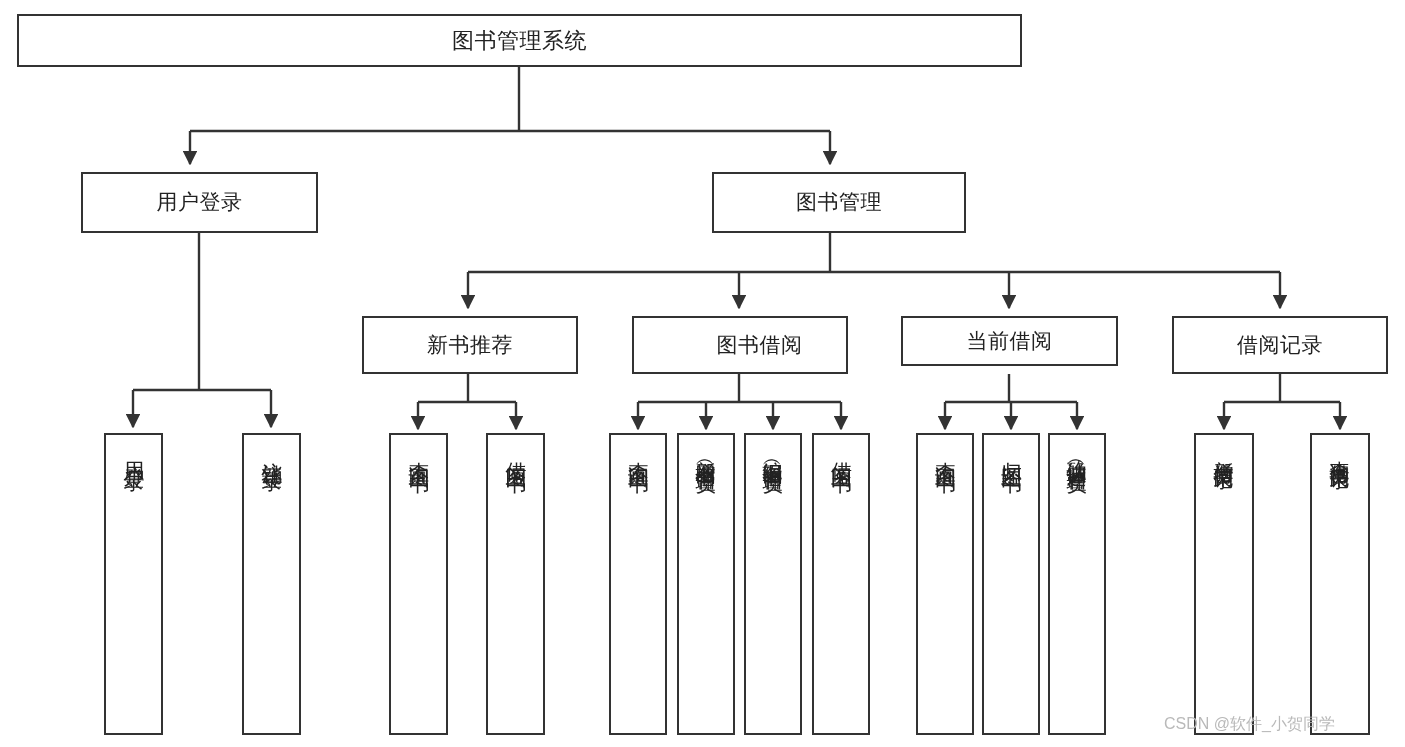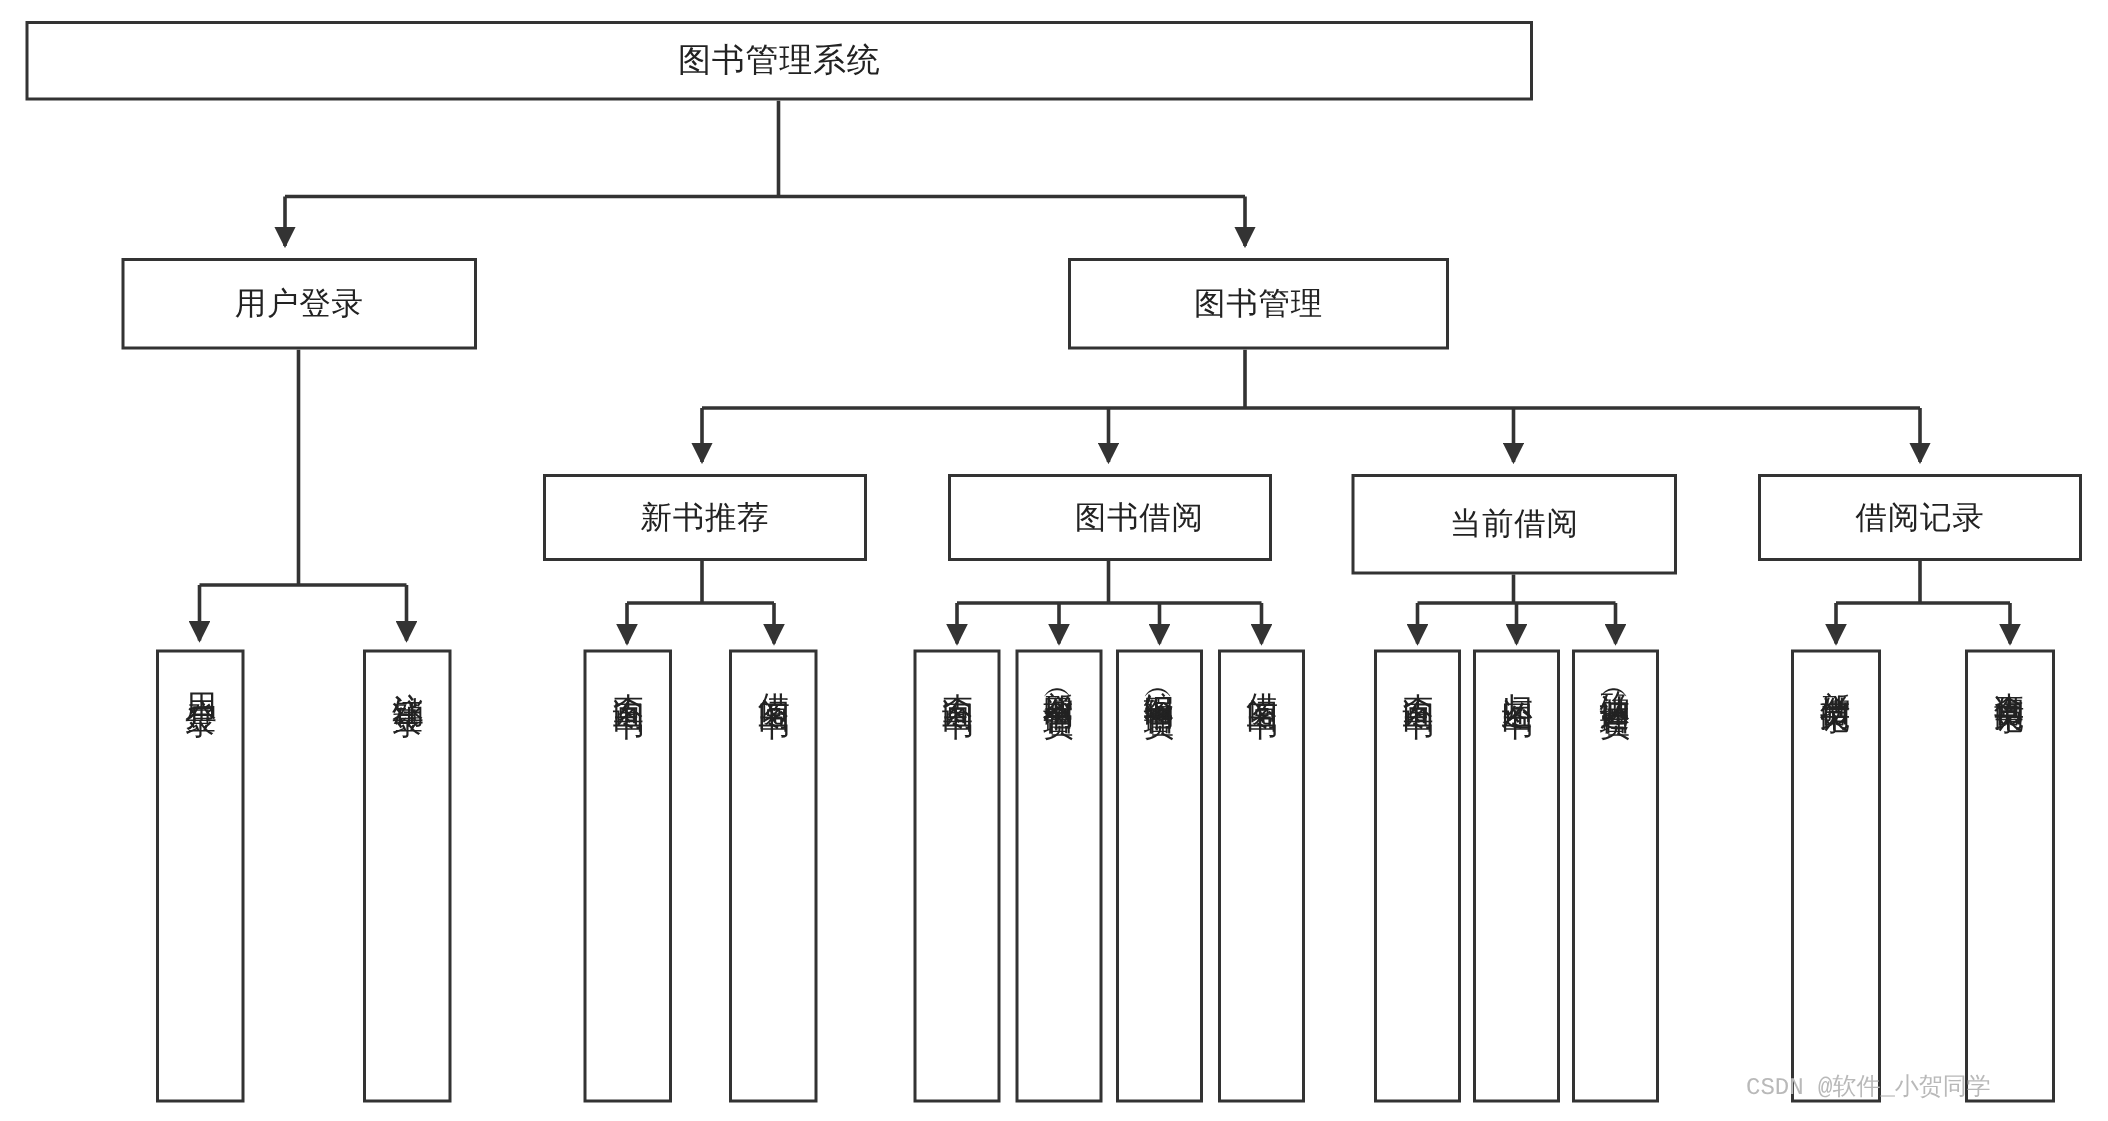--- a/index.html
+++ b/index.html
@@ -68,21 +68,21 @@
     font-size: 20px;
   }
   #watermark {
     position: absolute;
     left: 1164px;
     top: 714px;
     font-size: 16px;
     color: #b9b9b9;
     white-space: nowrap;
     z-index: 5;
-    font-family: Liberation Mono, monospace;
+    font-family: Liberation Sans, sans-serif;
   }
 </style>
 </head>
 <body>
 
 <div id="diagram-root">
 
   <svg id="wires" viewBox="0 0 1405 747" xmlns="http://www.w3.org/2000/svg">
     <defs>
       <marker id="arrow" viewBox="0 0 10 10" refX="9" refY="5" markerWidth="6" markerHeight="6" orient="auto-start-reverse">
@@ -143,21 +143,21 @@
   <div class="node horiz" style="left:712px; top:172px; width:254px; height:61px;">
     <span class="label">图书管理</span>
   </div>
 
   <div class="node horiz" style="left:362px; top:316px; width:216px; height:58px;justify-content:center;">
     <span class="label">新书推荐</span>
   </div>
   <div class="node horiz" style="left:632px; top:316px; width:216px; height:58px;padding-left:39px;">
     <span class="label">图书借阅</span>
   </div>
-  <div class="node horiz" style="left:901px; top:316px; width:217px; height:67px;align-items:center;">
+  <div class="node horiz" style="left:901px; top:316px; width:217px; height:50px;align-items:center;">
     <span class="label">当前借阅</span>
   </div>
   <div class="node horiz" style="left:1172px; top:316px; width:216px; height:58px;">
     <span class="label">借阅记录</span>
   </div>
 
   <div class="node vert" style="left:104px; top:433px; width:59px; height:302px;">
     <span class="label">用户登录</span>
   </div>
   <div class="node vert" style="left:242px; top:433px; width:59px; height:302px;">

